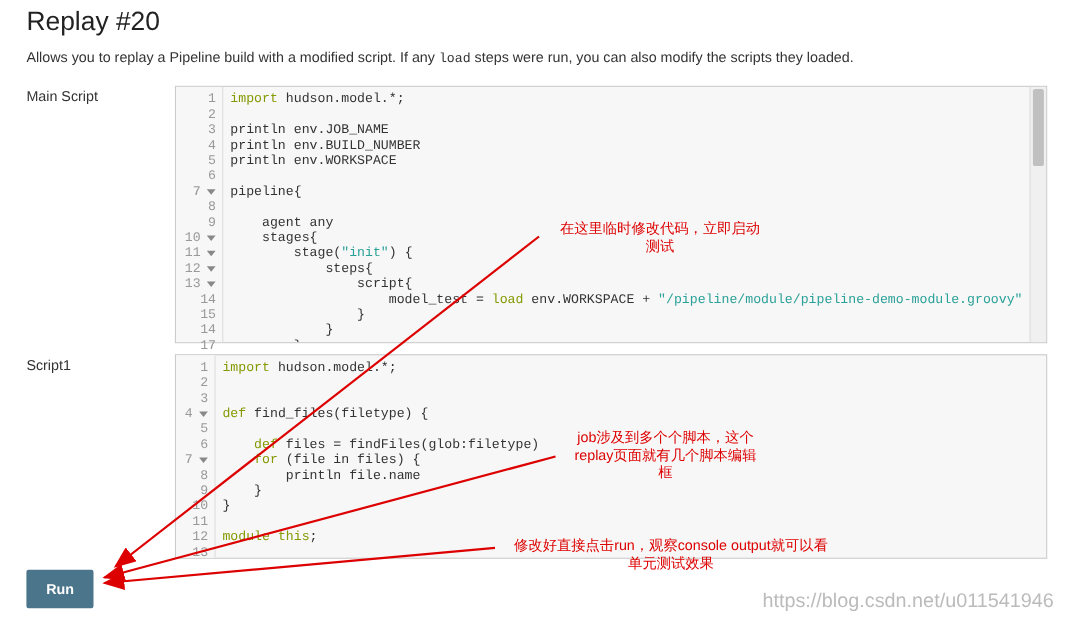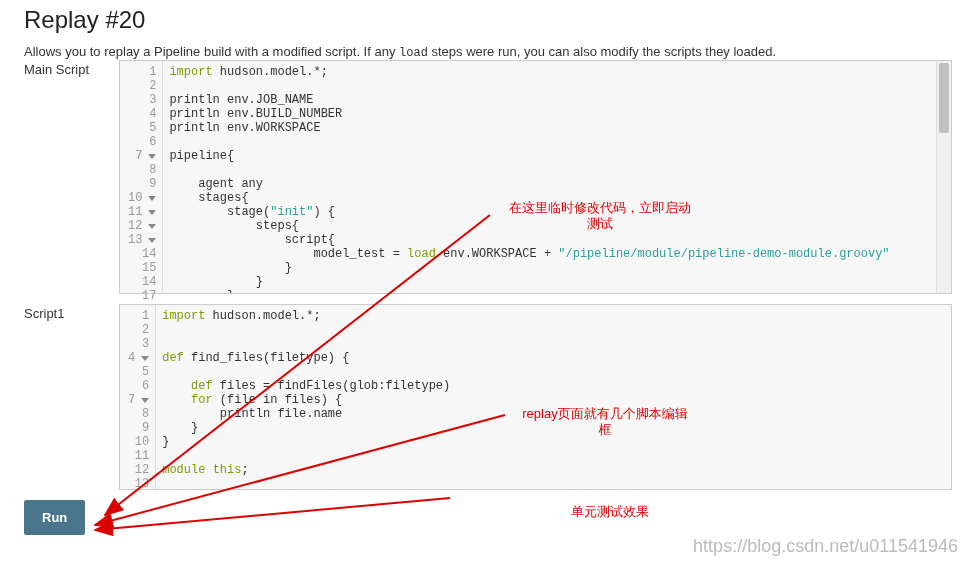--- a/index.html
+++ b/index.html
@@ -16,29 +16,31 @@
   }
   h1 {
     font-size: 24px;
     font-weight: normal;
     color: #222;
     margin-bottom: 10px;
   }
   .description {
     font-size: 13px;
     color: #333;
+    margin-bottom: 18px;
   }
   .description code {
     font-family: Consolas, "Courier New", monospace;
     font-size: 12px;
   }
   .editor-row {
     display: flex;
     align-items: flex-start;
     margin-bottom: 10px;
+    gap: 40px;
   }
   .editor-label {
     width: 95px;
     flex-shrink: 0;
     font-size: 13px;
     color: #333;
     padding-top: 2px;
   }
   .code-editor {
     flex: 1;
@@ -229,27 +231,27 @@
 <div class="run-row">
   <button class="run-button">Run</button>
 </div>
 
 <div class="annotation" style="left:490px; top:200px; width:220px;">
   <span>在这里临时修改代码，立即启动</span><br>
   <span>测试</span>
 </div>
 
 <div class="annotation" style="left:505px; top:390px; width:200px;">
-  <br>
+  <span>job涉及到多个个脚本，这个</span><br>
   <span>replay页面就有几个脚本编辑</span><br>
   <span>框</span>
 </div>
 
 <div class="annotation" style="left:450px; top:488px; width:320px;">
-  <br>
+  <span>修改好直接点击run，观察console output就可以看</span><br>
   <span>单元测试效果</span>
 </div>
 
 <div class="watermark">https://blog.csdn.net/u011541946</div>
 
 <svg class="arrows">
   <defs>
     <marker id="arrowhead" markerWidth="10" markerHeight="8" refX="9" refY="4" orient="auto">
       <polygon points="0 0, 10 4, 0 8" fill="#d00"></polygon>
     </marker>

